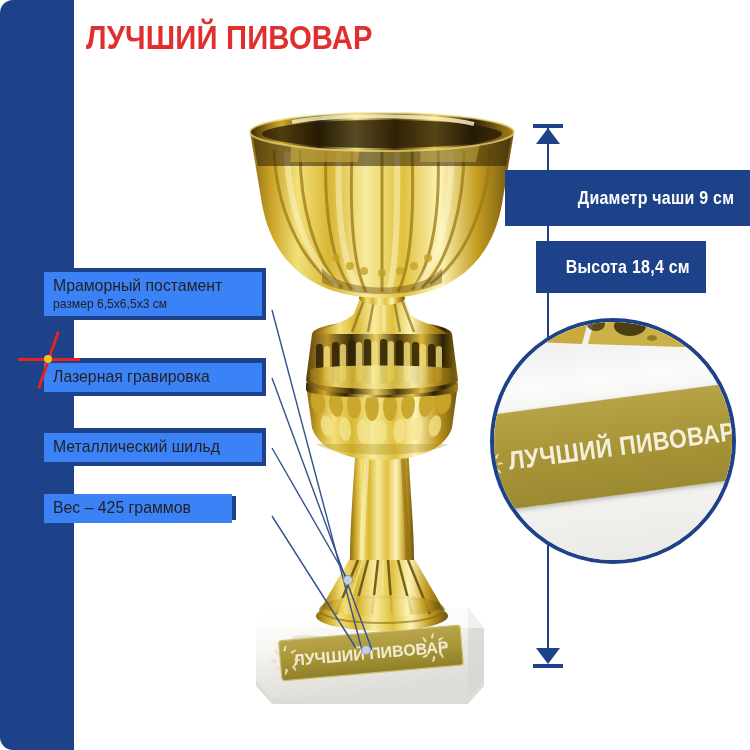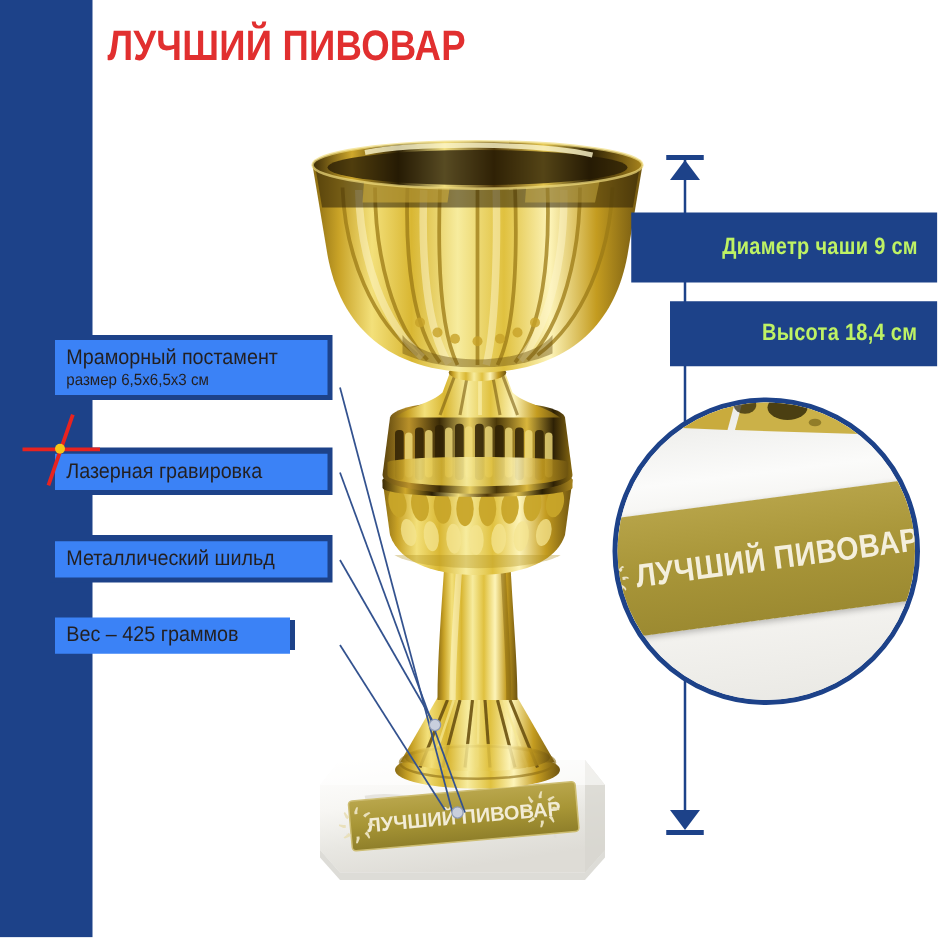--- a/index.html
+++ b/index.html
@@ -7,20 +7,21 @@
     width: 750px; height: 750px;
     background: #ffffff;
     font-family: "Liberation Sans", sans-serif;
     overflow: hidden;
   }
   #page {
     position: relative;
     width: 750px; height: 750px;
     background: #ffffff;
     overflow: hidden;
+    border-radius: 13px;
   }
 
   
   .left-band {
     position: absolute;
     left: 0; top: 0;
     width: 74px; height: 750px;
     background: var(--blue, #1d4289);
   }
 
@@ -76,21 +77,21 @@
     line-height: 15px;
     font-family: "Liberation Sans Narrow", "Liberation Sans", sans-serif;
     transform: scaleX(0.93);
     transform-origin: left center;
   }
 
   
   .callout-right {
     position: absolute;
     background: var(--blue, #1d4289);
-    color: #bef264;
+    color: #ffffff;
     display: flex;
     align-items: center;
     justify-content: flex-end;
     padding: 0 16px 0 14px;
   }
   .callout-right span {
     font-size: 19px;
     font-weight: 700;
     white-space: nowrap;
     font-family: "Liberation Sans Narrow", "Liberation Sans", sans-serif;
@@ -454,21 +455,21 @@
   <div class="dim-line"></div>
   <div class="dim-cap" style="top:124px;"></div>
   <div class="dim-arrow" style="top:128px; border-bottom:16px solid #1d4289;"></div>
   <div class="dim-cap" style="top:664px;"></div>
   <div class="dim-arrow" style="top:648px; border-top:16px solid #1d4289;"></div>
 
   <div class="callout-right" style="left:505px; top:170px; width:245px; height:56px;">
     <span>Диаметр чаши 9 см</span>
   </div>
 
-  <div class="callout-right" style="left:536px; top:241px; width:214px; height:52px;">
+  <div class="callout-right" style="left:536px; top:241px; width:170px; height:52px;">
     <span>Высота 18,4 см</span>
   </div>
 
   <div class="magnifier">
     <div class="mag-marble-top"></div>
 
     <svg class="mag-gold-bits" viewBox="0 0 190 52">
       <path d="M10,0 L56,0 L48,30 L2,28 Z" fill="#c9ab3d"></path>
       <path d="M62,0 L186,0 L176,34 L54,30 Z" fill="#cbb148"></path>
       <ellipse cx="96" cy="12" rx="16" ry="10" fill="#2b2305" opacity="0.8"></ellipse>

